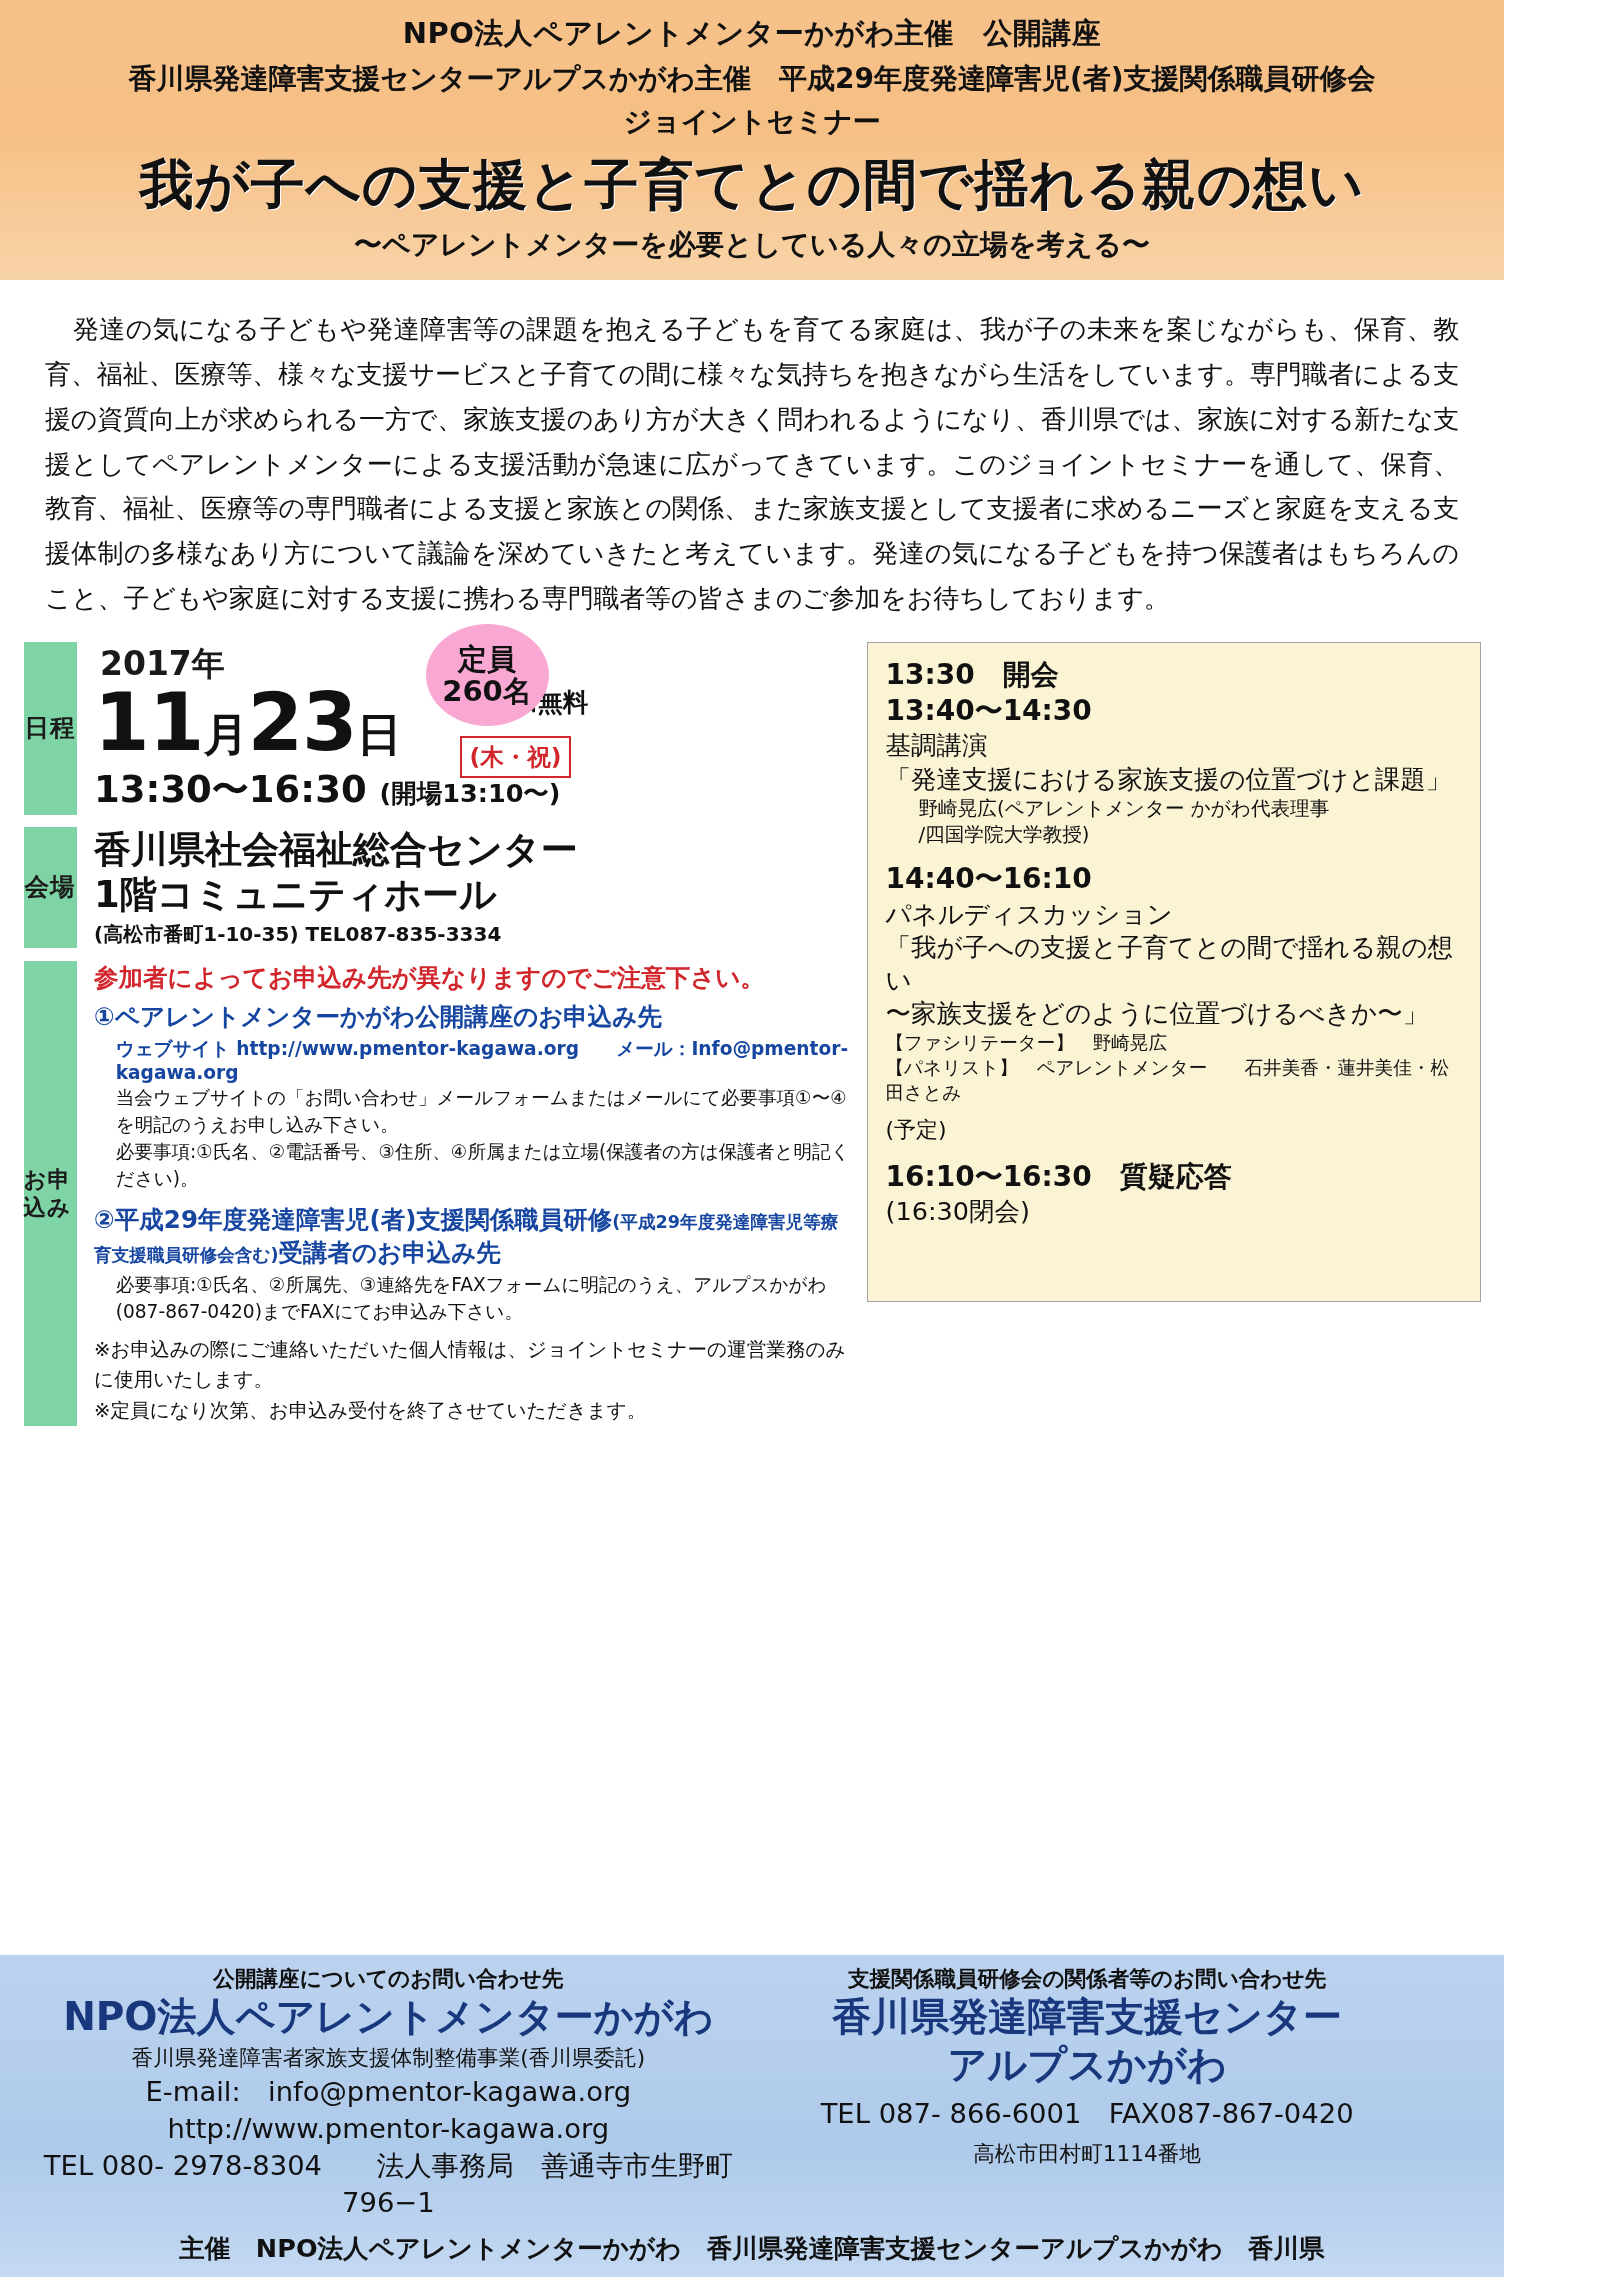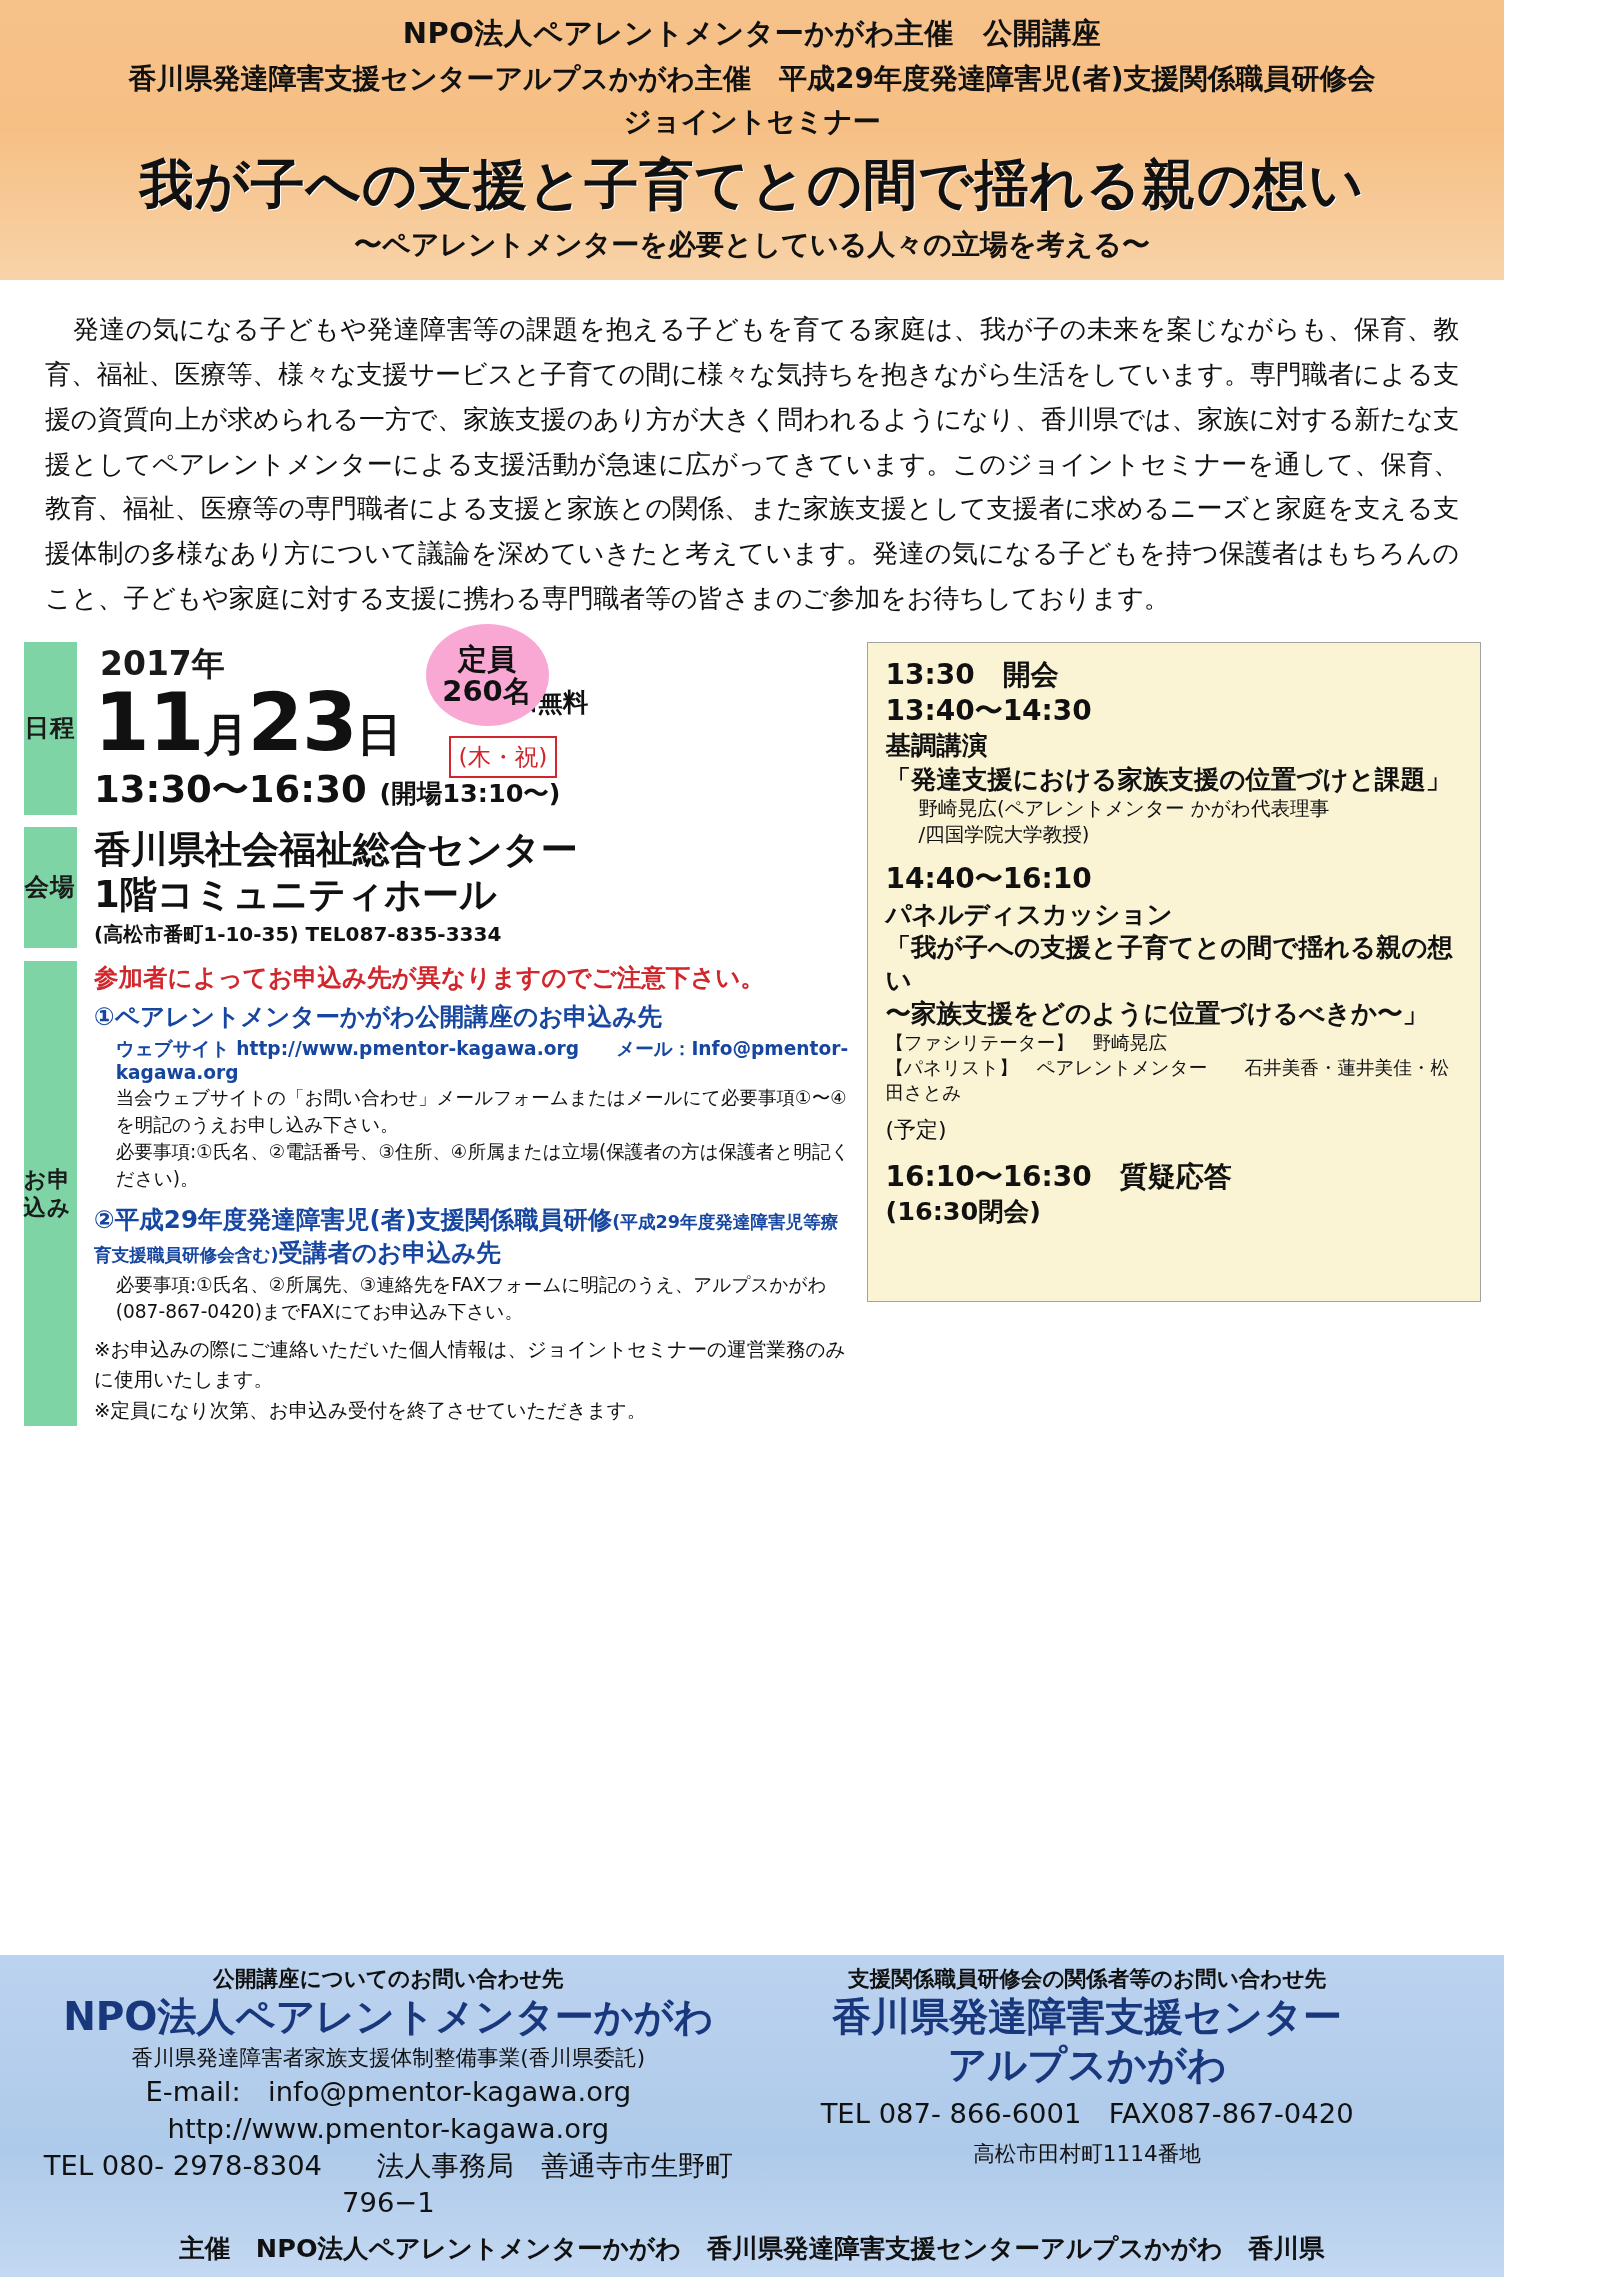--- a/index.html
+++ b/index.html
@@ -137,25 +137,25 @@
     margin-top: 3.9px;
   }
   .timeline-1 .open {
     font-size: 25.5px;
     font-weight: bold;
   }
   .holiday {
     display: inline-block;
     border: 2px solid #d0262c;
     color: #d0262c;
-    font-weight: normal;
+    font-weight: bold;
     font-size: 23.5px;
     padding: 2.9px 7.8px;
     position: absolute;
-    right: 296px;
+    right: 282px;
     top: 94px;
   }
   .free {
     position: absolute;
     right: 265px;
     top: 43px;
     font-size: 25.5px;
     font-weight: bold;
   }
   .capacity {
@@ -234,21 +234,21 @@
     padding: 13.7px 15.7px 17.6px 17.6px;
     min-height: 627px;
   }
   .sc-time {
     font-size: 28px;
     font-weight: bold;
     line-height: 1.3;
   }
   .sc-bold {
     font-size: 25.5px;
-    font-weight: bold;
+    font-weight: normal;
     line-height: 1.3;
   }
   .sc-small {
     font-size: 19.6px;
     line-height: 1.32;
     margin-left: 33px;
   }
   .sc-small2 {
     font-size: 18.6px;
     line-height: 1.35;

